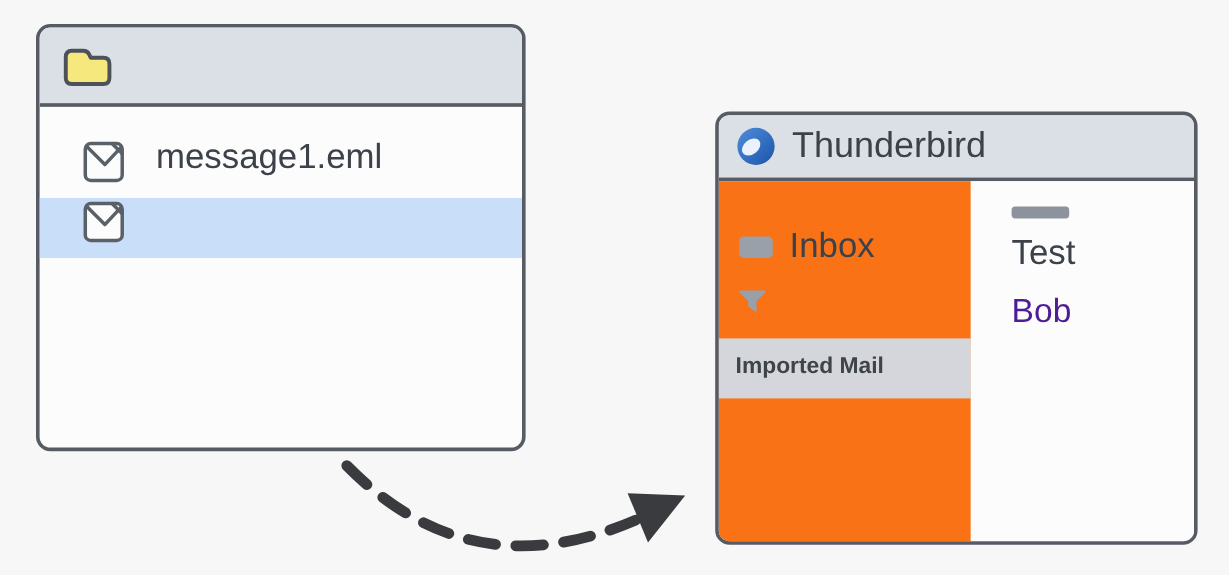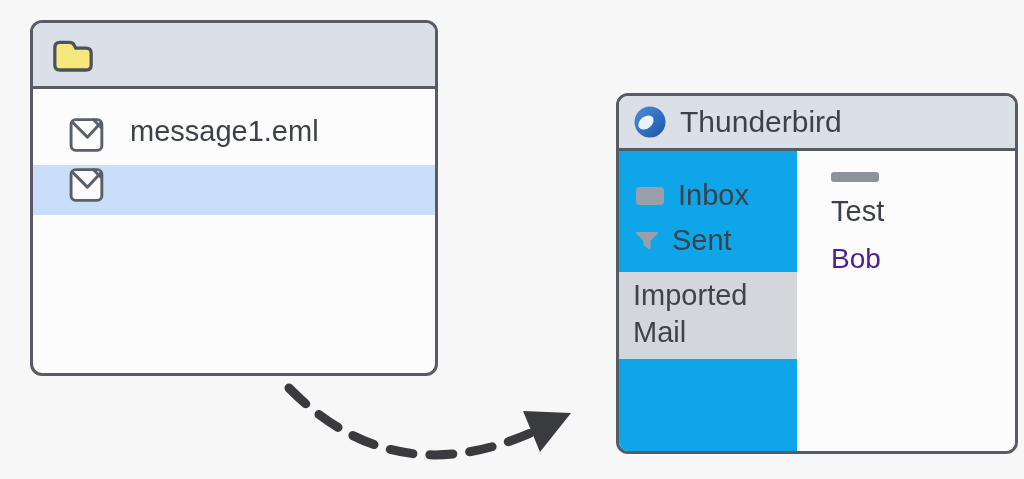--- a/index.html
+++ b/index.html
@@ -15,29 +15,29 @@
   .file-list{padding-top:26px;}
   .file-row{display:flex;align-items:flex-start;height:50px;padding-left:35px;gap:22px;}
   .file-row.gap{margin-top:8px;}
   .file-row.selected{background:#c9def9;}
   .file-name{font-size:29px;color:#3d424a;}
 
   
   .arrow-svg{position:absolute;left:0;top:0;pointer-events:none;}
 
   
-  .tb-window{left:616px;top:93px;width:402px;height:361px;display:flex;flex-direction:column;}
+  .tb-window{left:596px;top:93px;width:402px;height:361px;display:flex;flex-direction:column;}
   .tb-window .titlebar{height:55px;padding-left:14px;gap:13px;flex:0 0 auto;}
   .tb-title{font-size:30px;color:#3d424a;}
   .tb-body{flex:1;display:flex;min-height:0;}
-  .tb-sidebar{width:178px;background:#0ea5e9;box-sizing:border-box;padding-top:22px;}
+  .tb-sidebar{width:210px;background:#f97316;box-sizing:border-box;padding-top:32px;}
   .side-row{display:flex;align-items:center;height:45px;padding-left:16px;gap:13px;}
   .side-label{font-size:29px;color:#3d424a;}
   .imported-band{margin-top:9px;background:#d4d6db;padding:5px 8px 8px 14px;
-                 font-size:29px;line-height:37px;color:#3f444b;}
+                 font-size:19px;line-height:37px;color:#3f444b;font-weight:bold;}
   .tb-main{flex:1;background:#fcfcfd;padding:21px 0 0 34px;box-sizing:border-box;}
   .placeholder-bar{width:48px;height:10px;background:#8d939c;border-radius:3px;}
   .msg-subject{font-size:29px;color:#3d424a;margin-top:13px;}
   .msg-sender{font-size:28px;color:#4c1d95;margin-top:15px;}
 </style>
 </head>
 <body>
 
 <div class="stage">
 
@@ -98,21 +98,20 @@
           <svg width="30" height="22" viewBox="0 0 30 22">
             <rect x="1" y="2" width="28" height="18" rx="4" fill="#9aa0a9"></rect>
           </svg>
           <span class="side-label">Inbox</span>
         </div>
 
         <div class="side-row">
           <svg width="24" height="20" viewBox="0 0 24 20">
             <path d="M2 2 H22 L14.5 9.5 V17.5 L9.5 13.8 V9.5 Z" fill="#9aa0a9" stroke="#9aa0a9" stroke-width="2" stroke-linejoin="round"></path>
           </svg>
-          <span class="side-label">Sent</span>
         </div>
 
         <div class="imported-band">
           <span>Imported Mail</span>
         </div>
 
       </div>
 
       <div class="tb-main">
         <div class="placeholder-bar"></div>

